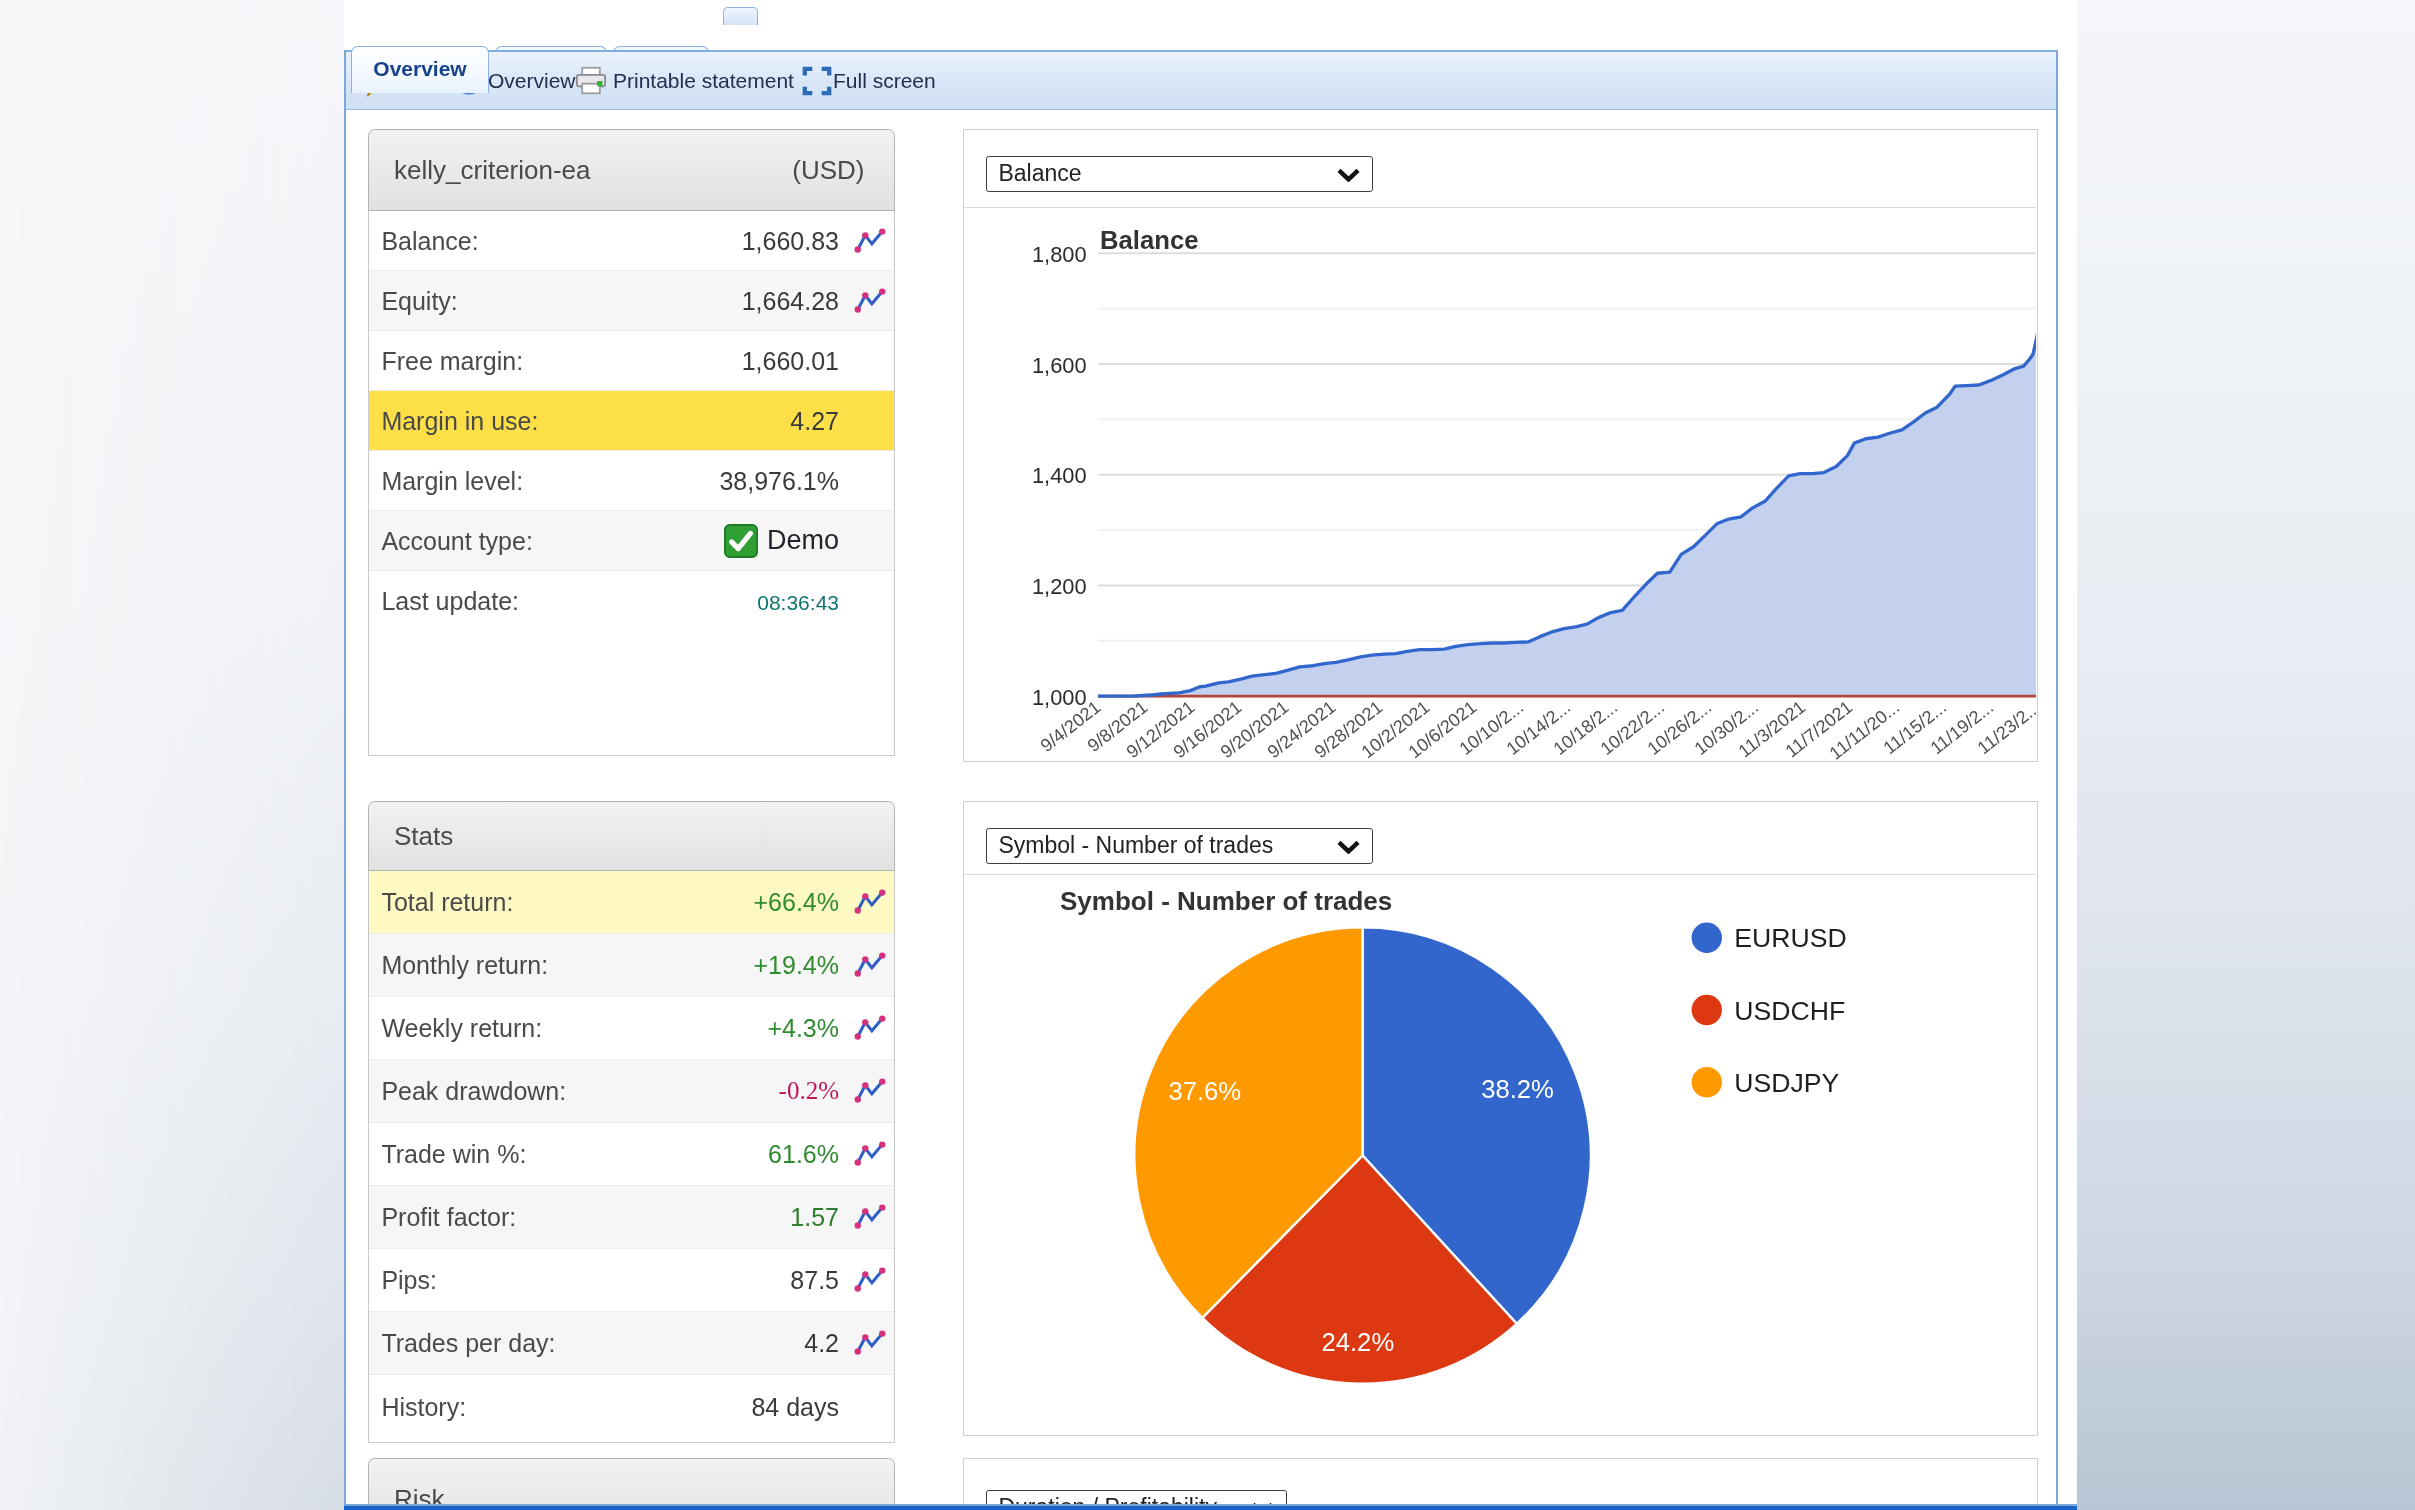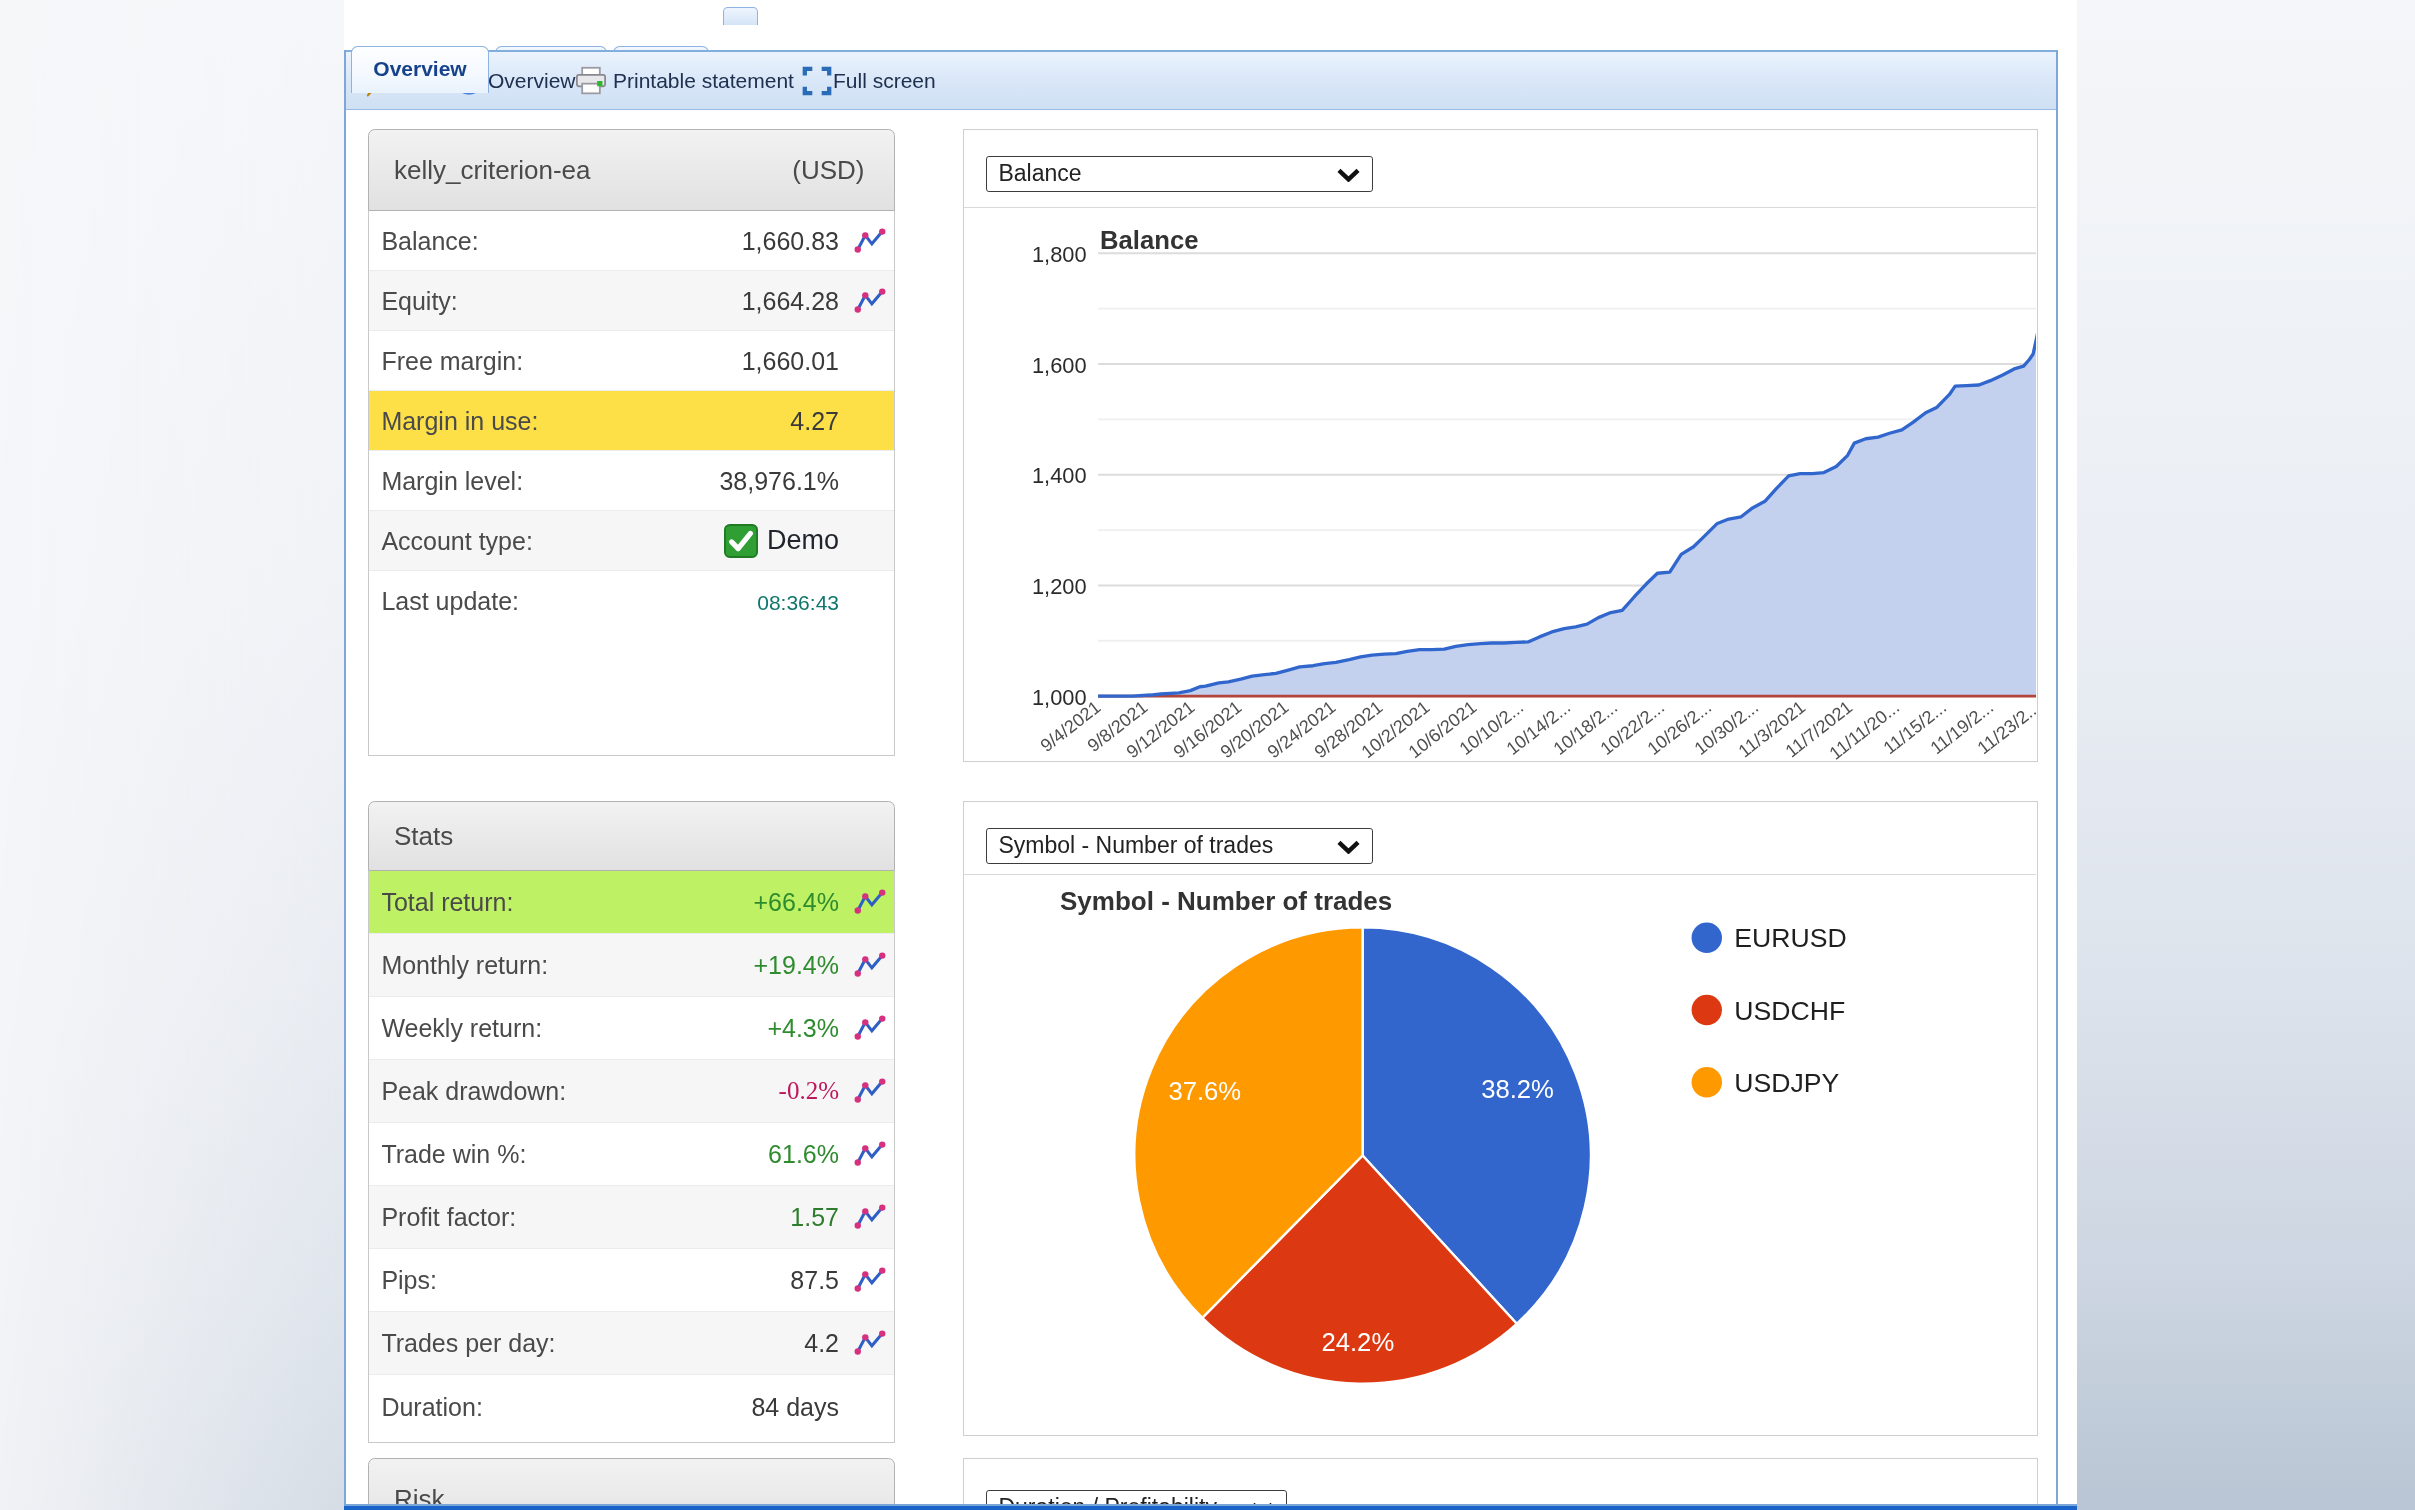--- a/index.html
+++ b/index.html
@@ -159,21 +159,21 @@
 <div class="row" style="height:60px;background:#ffffff">
       <span class="rlab">Last update:</span>
       <span class="rval "><span class="upd">08:36:43</span></span>
     </div>
 </div>
 
 <div class="panel-hd" style="top:801px;height:70px;line-height:68px">
     <span class="hl">Stats</span>
   </div>
 <div class="tblbody" style="top:871px;height:572px">
-<div class="row" style="height:63px;background:#bef264">
+<div class="row" style="height:63px;background:#fef9c3">
       <span class="rlab">Total return:</span>
       <span class="rval grn">+66.4%</span>
       <span class="ric"><svg width="32" height="28.5" viewBox="0 0 34 30">
           <polyline points="4,24 12,9 19,18 30,5" fill="none" stroke="#2f5fc4" stroke-width="3.2"></polyline>
           <circle cx="4" cy="24" r="3.4" fill="#d6317f"></circle>
           <circle cx="12" cy="9" r="3.4" fill="#d6317f"></circle>
           <circle cx="30" cy="5" r="3.4" fill="#d6317f"></circle>
         </svg></span>
     </div>
 <div class="row" style="height:63px;background:#f6f6f6">
@@ -240,21 +240,21 @@
       <span class="rlab">Trades per day:</span>
       <span class="rval ">4.2</span>
       <span class="ric"><svg width="32" height="28.5" viewBox="0 0 34 30">
           <polyline points="4,24 12,9 19,18 30,5" fill="none" stroke="#2f5fc4" stroke-width="3.2"></polyline>
           <circle cx="4" cy="24" r="3.4" fill="#d6317f"></circle>
           <circle cx="12" cy="9" r="3.4" fill="#d6317f"></circle>
           <circle cx="30" cy="5" r="3.4" fill="#d6317f"></circle>
         </svg></span>
     </div>
 <div class="row" style="height:63px;background:#ffffff">
-      <span class="rlab">Duration:</span>
+      <span class="rlab">History:</span>
       <span class="rval ">84 days</span>
     </div>
 </div>
 
 <div class="panel-hd" style="top:1458px">
     <span class="hl">Risk</span>
   </div>
 
 <div class="rpanel" style="top:129px;height:633px"></div>
 <div class="sep" style="top:207px"></div>

